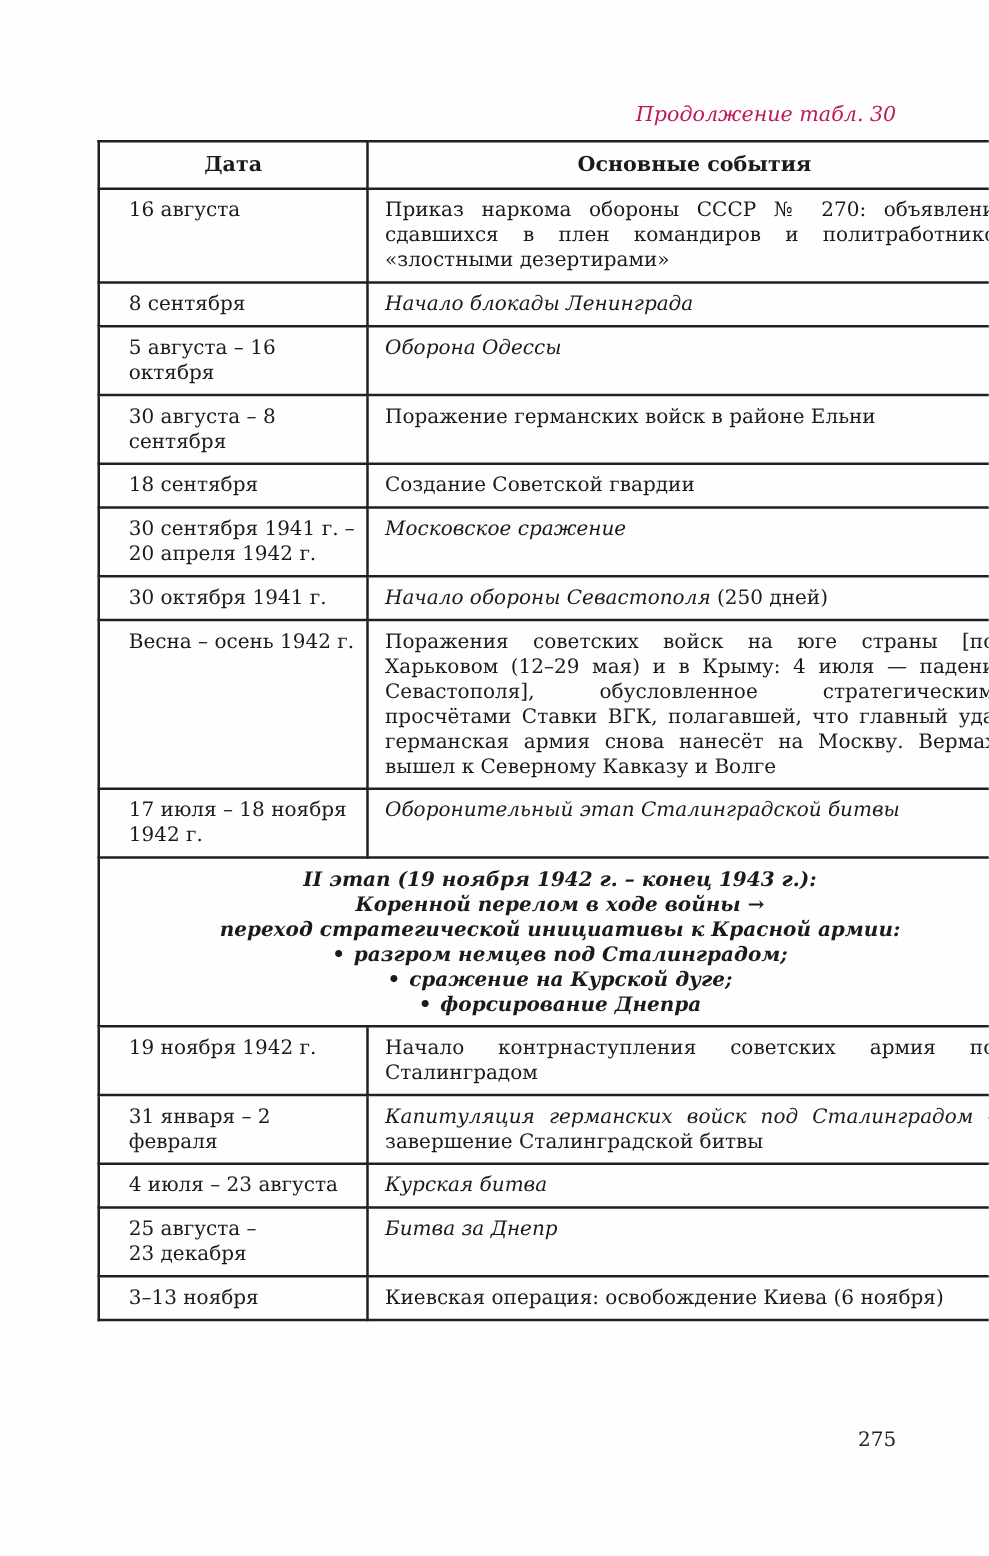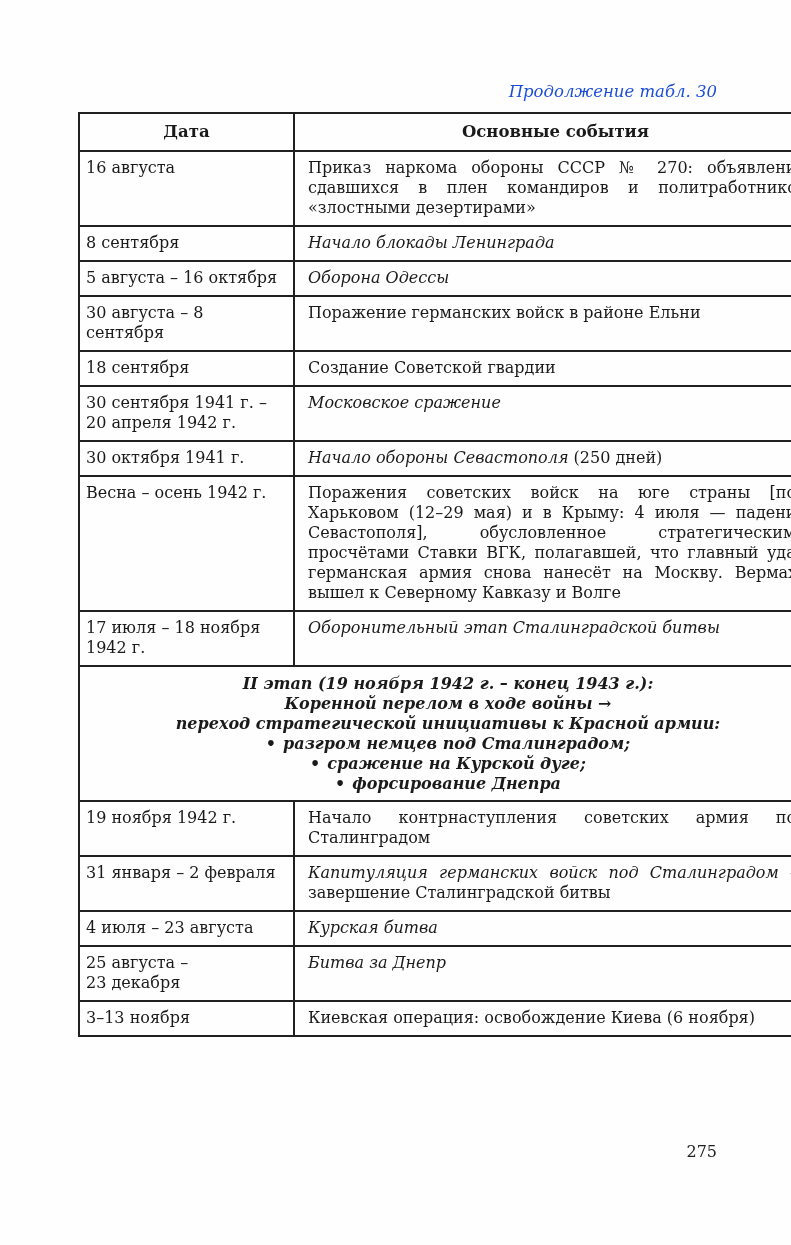--- a/index.html
+++ b/index.html
@@ -17,21 +17,21 @@
     background: #fefefe;
     color: #1a1a1a;
     font-family: "DejaVu Serif", "Liberation Serif", serif;
   }
   .cont-note {
     position: absolute;
     top: 82px;
     right: 74px;
     font-style: italic;
     font-size: 16.5px;
-    color: #1d4ed8;
+    color: #be185d;
   }
   table.events {
     position: absolute;
     left: 78px;
     top: 112px;
     width: 740px;
     border-collapse: collapse;
     table-layout: fixed;
   }
   col.c-date  { width: 215px; }
@@ -43,21 +43,21 @@
     line-height: 20px;
   }
   table.events th {
     font-weight: bold;
     text-align: center;
     vertical-align: middle;
     padding: 8px 6px;
     font-size: 16.5px;
   }
   td.date {
-    padding: 6px 8px 7px 6px;
+    padding: 6px 8px 7px 23px;
     text-align: left;
   }
   td.event {
     padding: 6px 10px 7px 13px;
     text-align: justify;
     hyphens: auto;
   }
   .it {
     font-style: italic;
     font-weight: normal;

